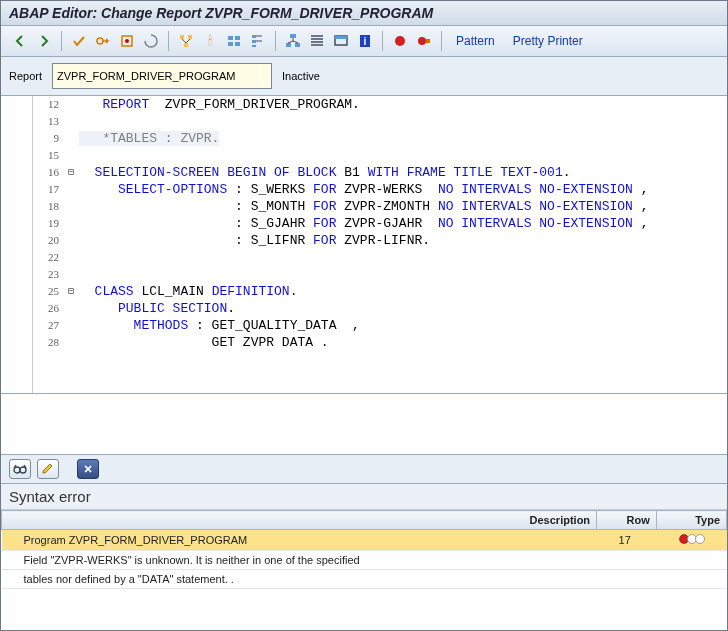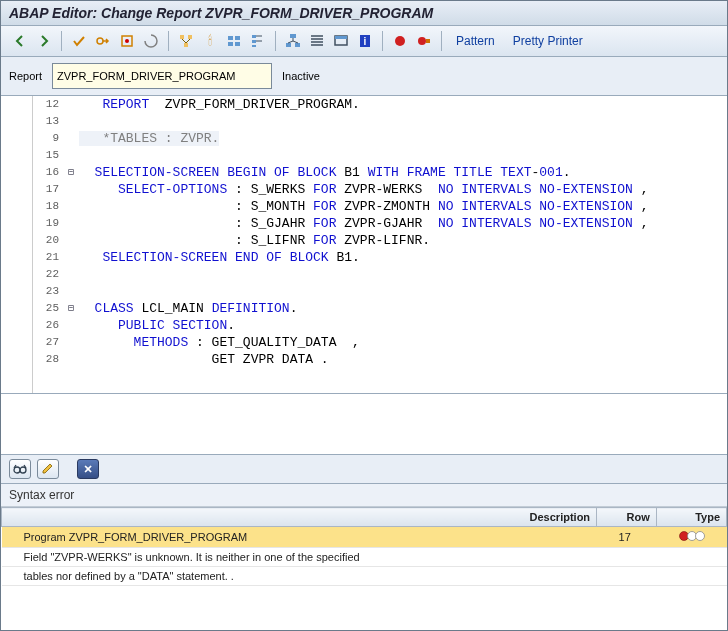--- a/index.html
+++ b/index.html
@@ -94,20 +94,21 @@
     font-size: 13px;
     height: 17px;
     line-height: 17px;
   }
   .lno {
     width: 30px;
     text-align: right;
     color: #606060;
     padding-right: 4px;
     font-size: 11px;
+    font-family: Liberation Serif, serif;
   }
   .fold {
     width: 16px;
     text-align: center;
     color: #556;
     font-size: 10px;
   }
   .code {
     white-space: pre;
     color: #000;
@@ -142,21 +143,21 @@
   .err-toolbar .ebtn.close {
     background: linear-gradient(#5a7ab8,#364f86);
     color: #fff;
     border-color: #2a3a60;
     font-weight: bold;
   }
   .err-caption {
     background: #ecf1f8;
     padding: 4px 8px;
     border-bottom: 1px solid #c2ccd6;
-    font-size: 12px;
+    font-size: 15px;
     color: #333;
   }
   .err-table {
     border-collapse: collapse;
     width: 100%;
     font-size: 11px;
   }
   .err-table th {
     background: linear-gradient(#f4f7fb,#dbe4ee);
     border: 1px solid #aab6c4;
@@ -334,25 +335,20 @@
       </div>
       <div class="linerow">
         <div class="lno">19</div>
         <div class="fold"></div>
         <div class="code"><span>                    : S_GJAHR </span><span class="kw">FOR</span><span> ZVPR-GJAHR  </span><span class="kw">NO INTERVALS NO-EXTENSION</span><span> ,</span></div>
       </div>
       <div class="linerow">
         <div class="lno">20</div>
         <div class="fold"></div>
         <div class="code"><span>                    : S_LIFNR </span><span class="kw">FOR</span><span> ZVPR-LIFNR.</span></div>
-      </div>
-      <div class="linerow">
-        <div class="lno">21</div>
-        <div class="fold"></div>
-        <div class="code"><span class="kw">   SELECTION-SCREEN END OF BLOCK</span><span> B1.</span></div>
       </div>
       <div class="linerow">
         <div class="lno">22</div>
         <div class="fold"></div>
         <div class="code"></div>
       </div>
       <div class="linerow">
         <div class="lno">23</div>
         <div class="fold"></div>
         <div class="code"></div>

